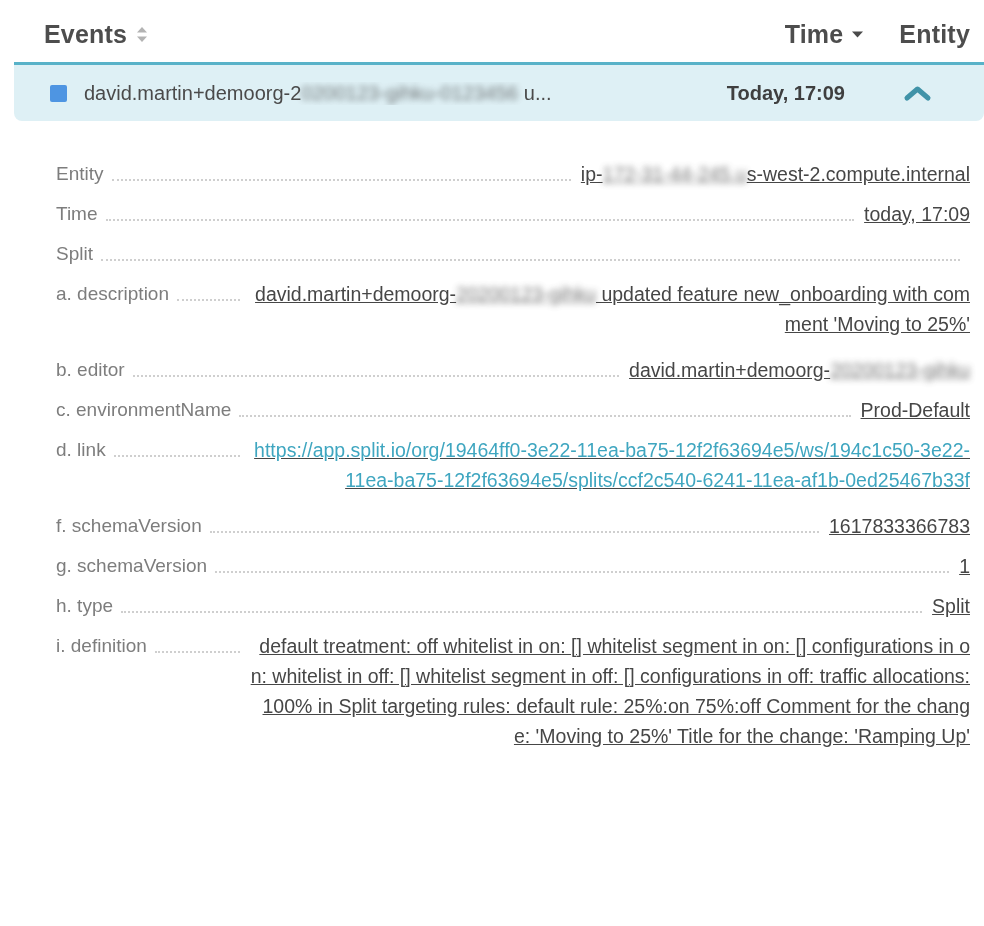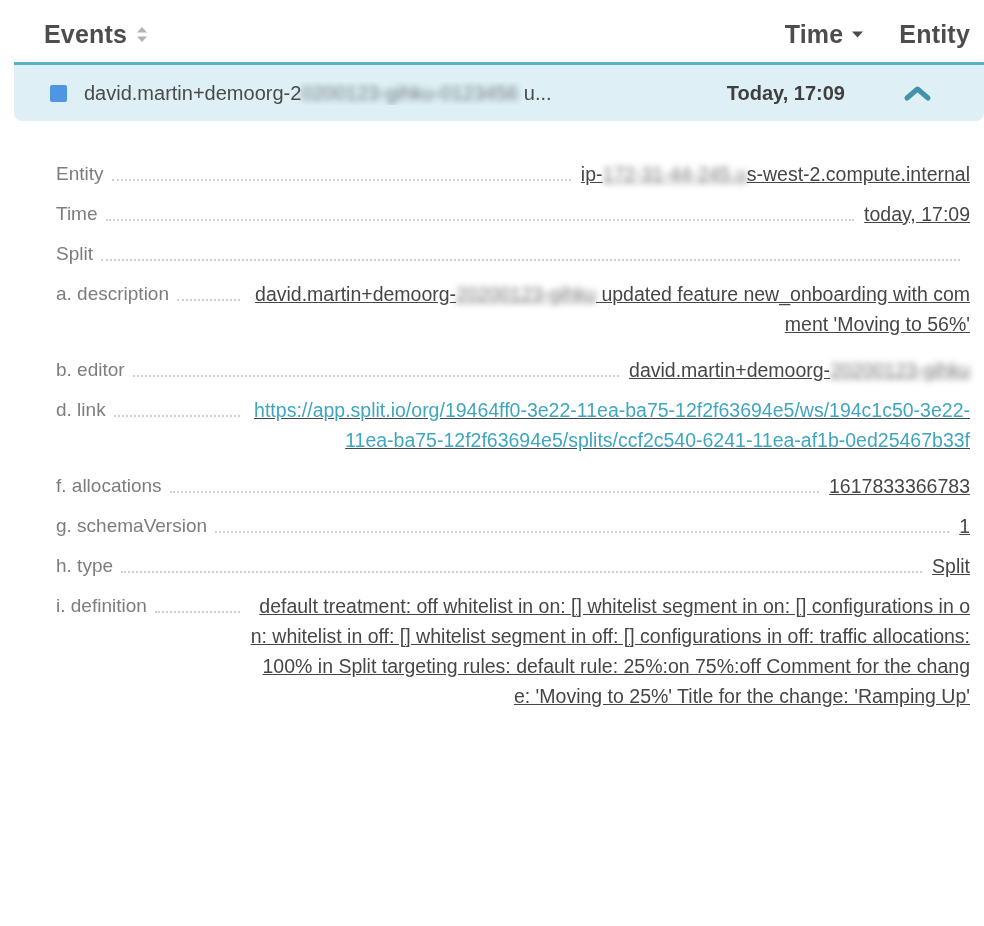--- a/index.html
+++ b/index.html
@@ -105,34 +105,39 @@
       <div class="dleader"></div>
       <div class="dvalue"><span>today, 17:09</span></div>
     </div>
     <div class="drow">
       <div class="dlabel">Split</div>
       <div class="dleader"></div>
     </div>
     <div class="drow multi">
       <div class="dlabel">a. description</div>
       <div class="dleader"></div>
-      <div class="dvalue"><span>david.martin+demoorg-</span><span class="redacted">20200123-gihku</span><span> updated feature new_onboarding with comment 'Moving to 56%'</span></div>
+      <div class="dvalue"><span>david.martin+demoorg-</span><span class="redacted">20200123-gihku</span><span> updated feature new_onboarding with comment 'Moving to 25%'</span></div>
     </div>
     <div class="drow">
       <div class="dlabel">b. editor</div>
       <div class="dleader"></div>
       <div class="dvalue"><span>david.martin+demoorg-</span><span class="redacted">20200123-gihku</span></div>
+    </div>
+    <div class="drow">
+      <div class="dlabel">c. environmentName</div>
+      <div class="dleader"></div>
+      <div class="dvalue"><span>Prod-Default</span></div>
     </div>
     <div class="drow multi">
       <div class="dlabel">d. link</div>
       <div class="dleader"></div>
       <div class="dvalue"><a href="#" class="dlink">https://app.split.io/org/19464ff0-3e22-11ea-ba75-12f2f63694e5/ws/194c1c50-3e22-11ea-ba75-12f2f63694e5/splits/ccf2c540-6241-11ea-af1b-0ed25467b33f</a></div>
     </div>
     <div class="drow">
-      <div class="dlabel">f. allocations</div>
+      <div class="dlabel">f. schemaVersion</div>
       <div class="dleader"></div>
       <div class="dvalue"><span>1617833366783</span></div>
     </div>
     <div class="drow">
       <div class="dlabel">g. schemaVersion</div>
       <div class="dleader"></div>
       <div class="dvalue"><span>1</span></div>
     </div>
     <div class="drow">
       <div class="dlabel">h. type</div>

